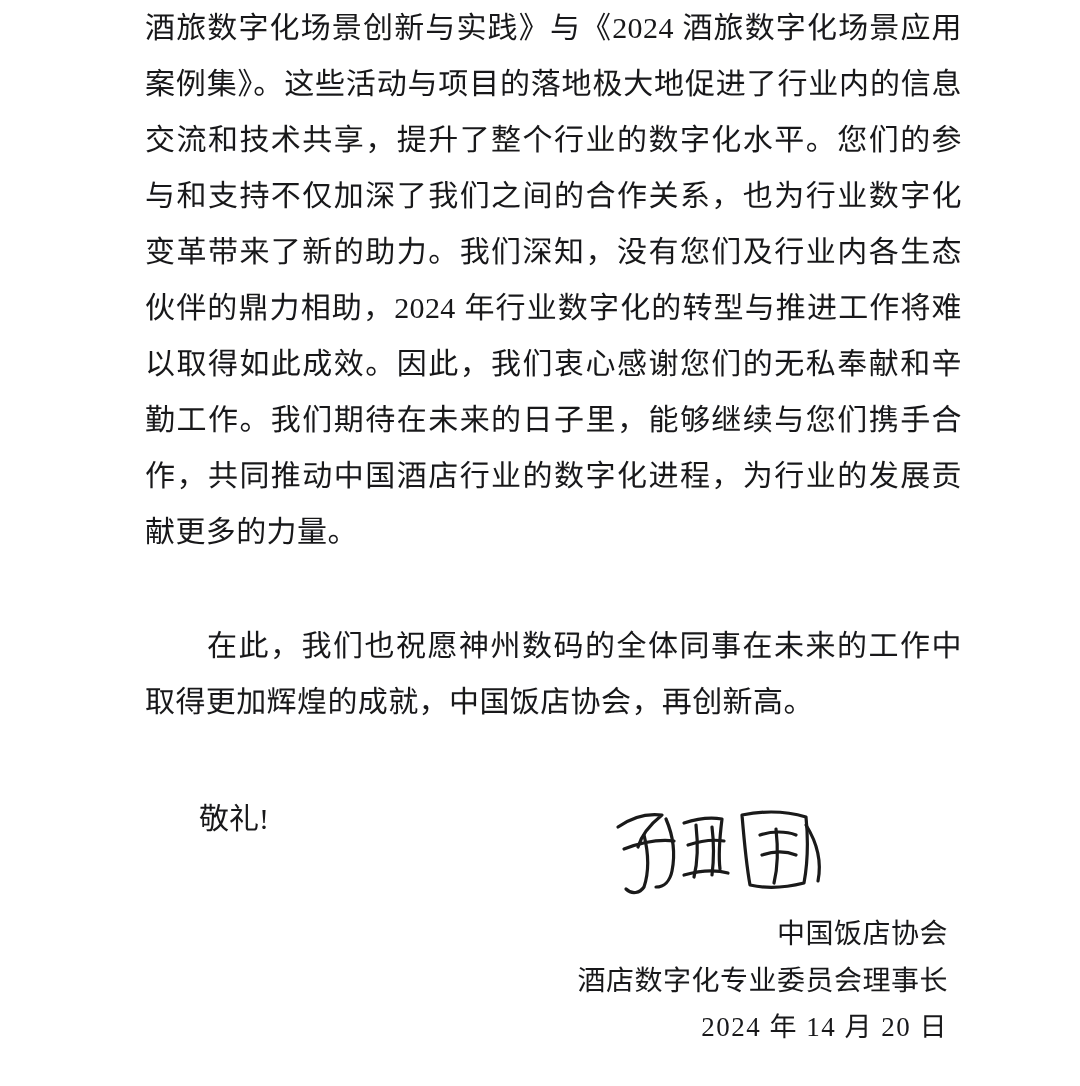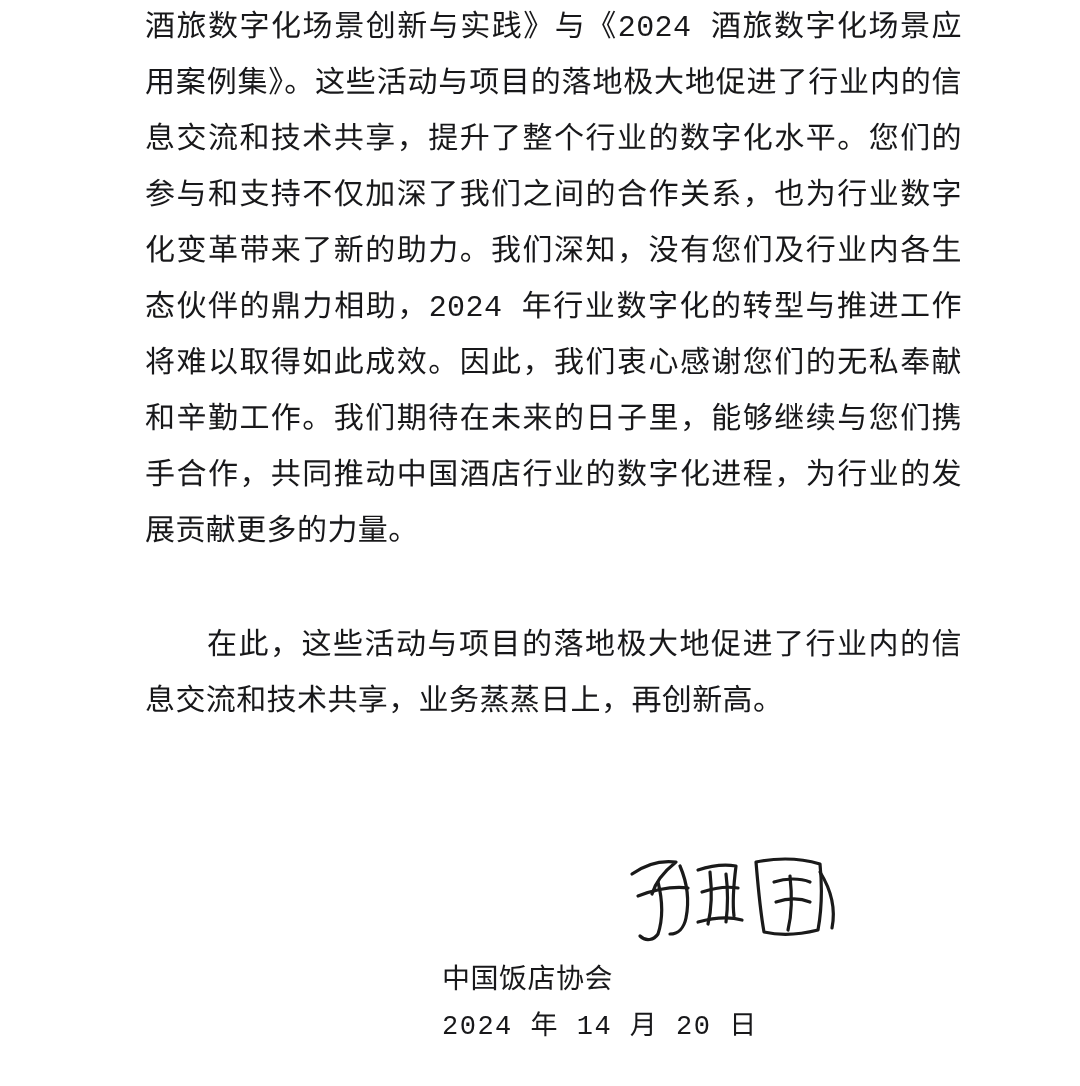--- a/index.html
+++ b/index.html
@@ -14,21 +14,20 @@
     color: #1a1a1a;
     position: relative;
     overflow: hidden;
   }
   .page {
     position: relative;
     width: 1080px;
     height: 1086px;
     box-sizing: border-box;
     padding: 0 118px 0 145px;
-    font-family: Liberation Mono, monospace;
   }
   .body-text {
     font-size: 30px;
     line-height: 56px;
     letter-spacing: 0.4px;
     text-align: justify;
     text-justify: inter-ideograph;
     color: #18181a;
   }
   .para {
@@ -48,23 +47,23 @@
   .closing .cizhi {
     display: block;
     padding-left: 120px;
   }
   .closing .jingli {
     display: block;
     padding-left: 54px;
   }
   .sign-block {
     position: absolute;
-    right: 118px;
+    right: 132px;
     bottom: 36px;
-    text-align: left;
+    text-align: right;
     width: 520px;
   }
   .signature {
     height: 120px;
     position: relative;
     margin-bottom: 6px;
   }
   .signature svg {
     position: absolute;
     right: 108px;
@@ -84,26 +83,27 @@
   }
 </style>
 </head>
 <body>
 
 <div class="page">
 
   <div class="body-text">
     <p class="para">酒旅数字化场景创新与实践》与《2024 酒旅数字化场景应用案例集》。这些活动与项目的落地极大地促进了行业内的信息交流和技术共享，提升了整个行业的数字化水平。您们的参与和支持不仅加深了我们之间的合作关系，也为行业数字化变革带来了新的助力。我们深知，没有您们及行业内各生态伙伴的鼎力相助，2024 年行业数字化的转型与推进工作将难以取得如此成效。因此，我们衷心感谢您们的无私奉献和辛勤工作。我们期待在未来的日子里，能够继续与您们携手合作，共同推动中国酒店行业的数字化进程，为行业的发展贡献更多的力量。</p>
     <div class="gap-1"></div>
-    <p class="para indent">在此，这些活动与项目的落地极大地促进了行业内的信息交流和技术共享，业务蒸蒸日上，再创新高。</p>
+    <p class="para indent">在此，我们也祝愿神州数码的全体同事在未来的工作中取得更加辉煌的成就，中国饭店协会，再创新高。</p>
   </div>
 
   <div class="gap-2"></div>
 
   <div class="closing">
+    <span class="jingli">敬礼!</span>
   </div>
 
   <div class="sign-block">
     <div class="signature">
       <svg width="230" height="115" viewBox="0 0 230 115" fill="none" xmlns="http://www.w3.org/2000/svg" aria-hidden="true">
         <g stroke="#1a1a1a" stroke-width="3.2" stroke-linecap="round" stroke-linejoin="round" fill="none">
           <path d="M8 38 C22 28, 36 24, 52 26 C42 34, 32 44, 28 58"></path>
           <path d="M14 60 C30 54, 48 50, 64 52"></path>
           <path d="M34 46 C38 62, 40 80, 34 98 C30 104, 22 106, 16 100"></path>
           <path d="M56 30 C62 44, 66 62, 62 82 C60 92, 54 98, 46 98"></path>
@@ -114,16 +114,17 @@
           <path d="M74 86 C88 82, 104 80, 118 84"></path>
           <path d="M132 26 C152 22, 176 22, 196 28 C198 48, 198 72, 194 94 C178 98, 158 100, 140 96 C136 74, 134 50, 132 26 Z"></path>
           <path d="M150 46 C162 42, 176 42, 186 46"></path>
           <path d="M152 66 C164 62, 176 62, 186 66"></path>
           <path d="M166 40 C168 58, 168 78, 164 94"></path>
           <path d="M196 36 C206 52, 212 72, 208 92"></path>
         </g>
       </svg>
     </div>
     <div class="sign-line">中国饭店协会</div>
+    <div class="sign-line">酒店数字化专业委员会理事长</div>
     <div class="sign-date">2024 年 14 月 20 日</div>
   </div>
 
 </div>
 
 </body></html>

